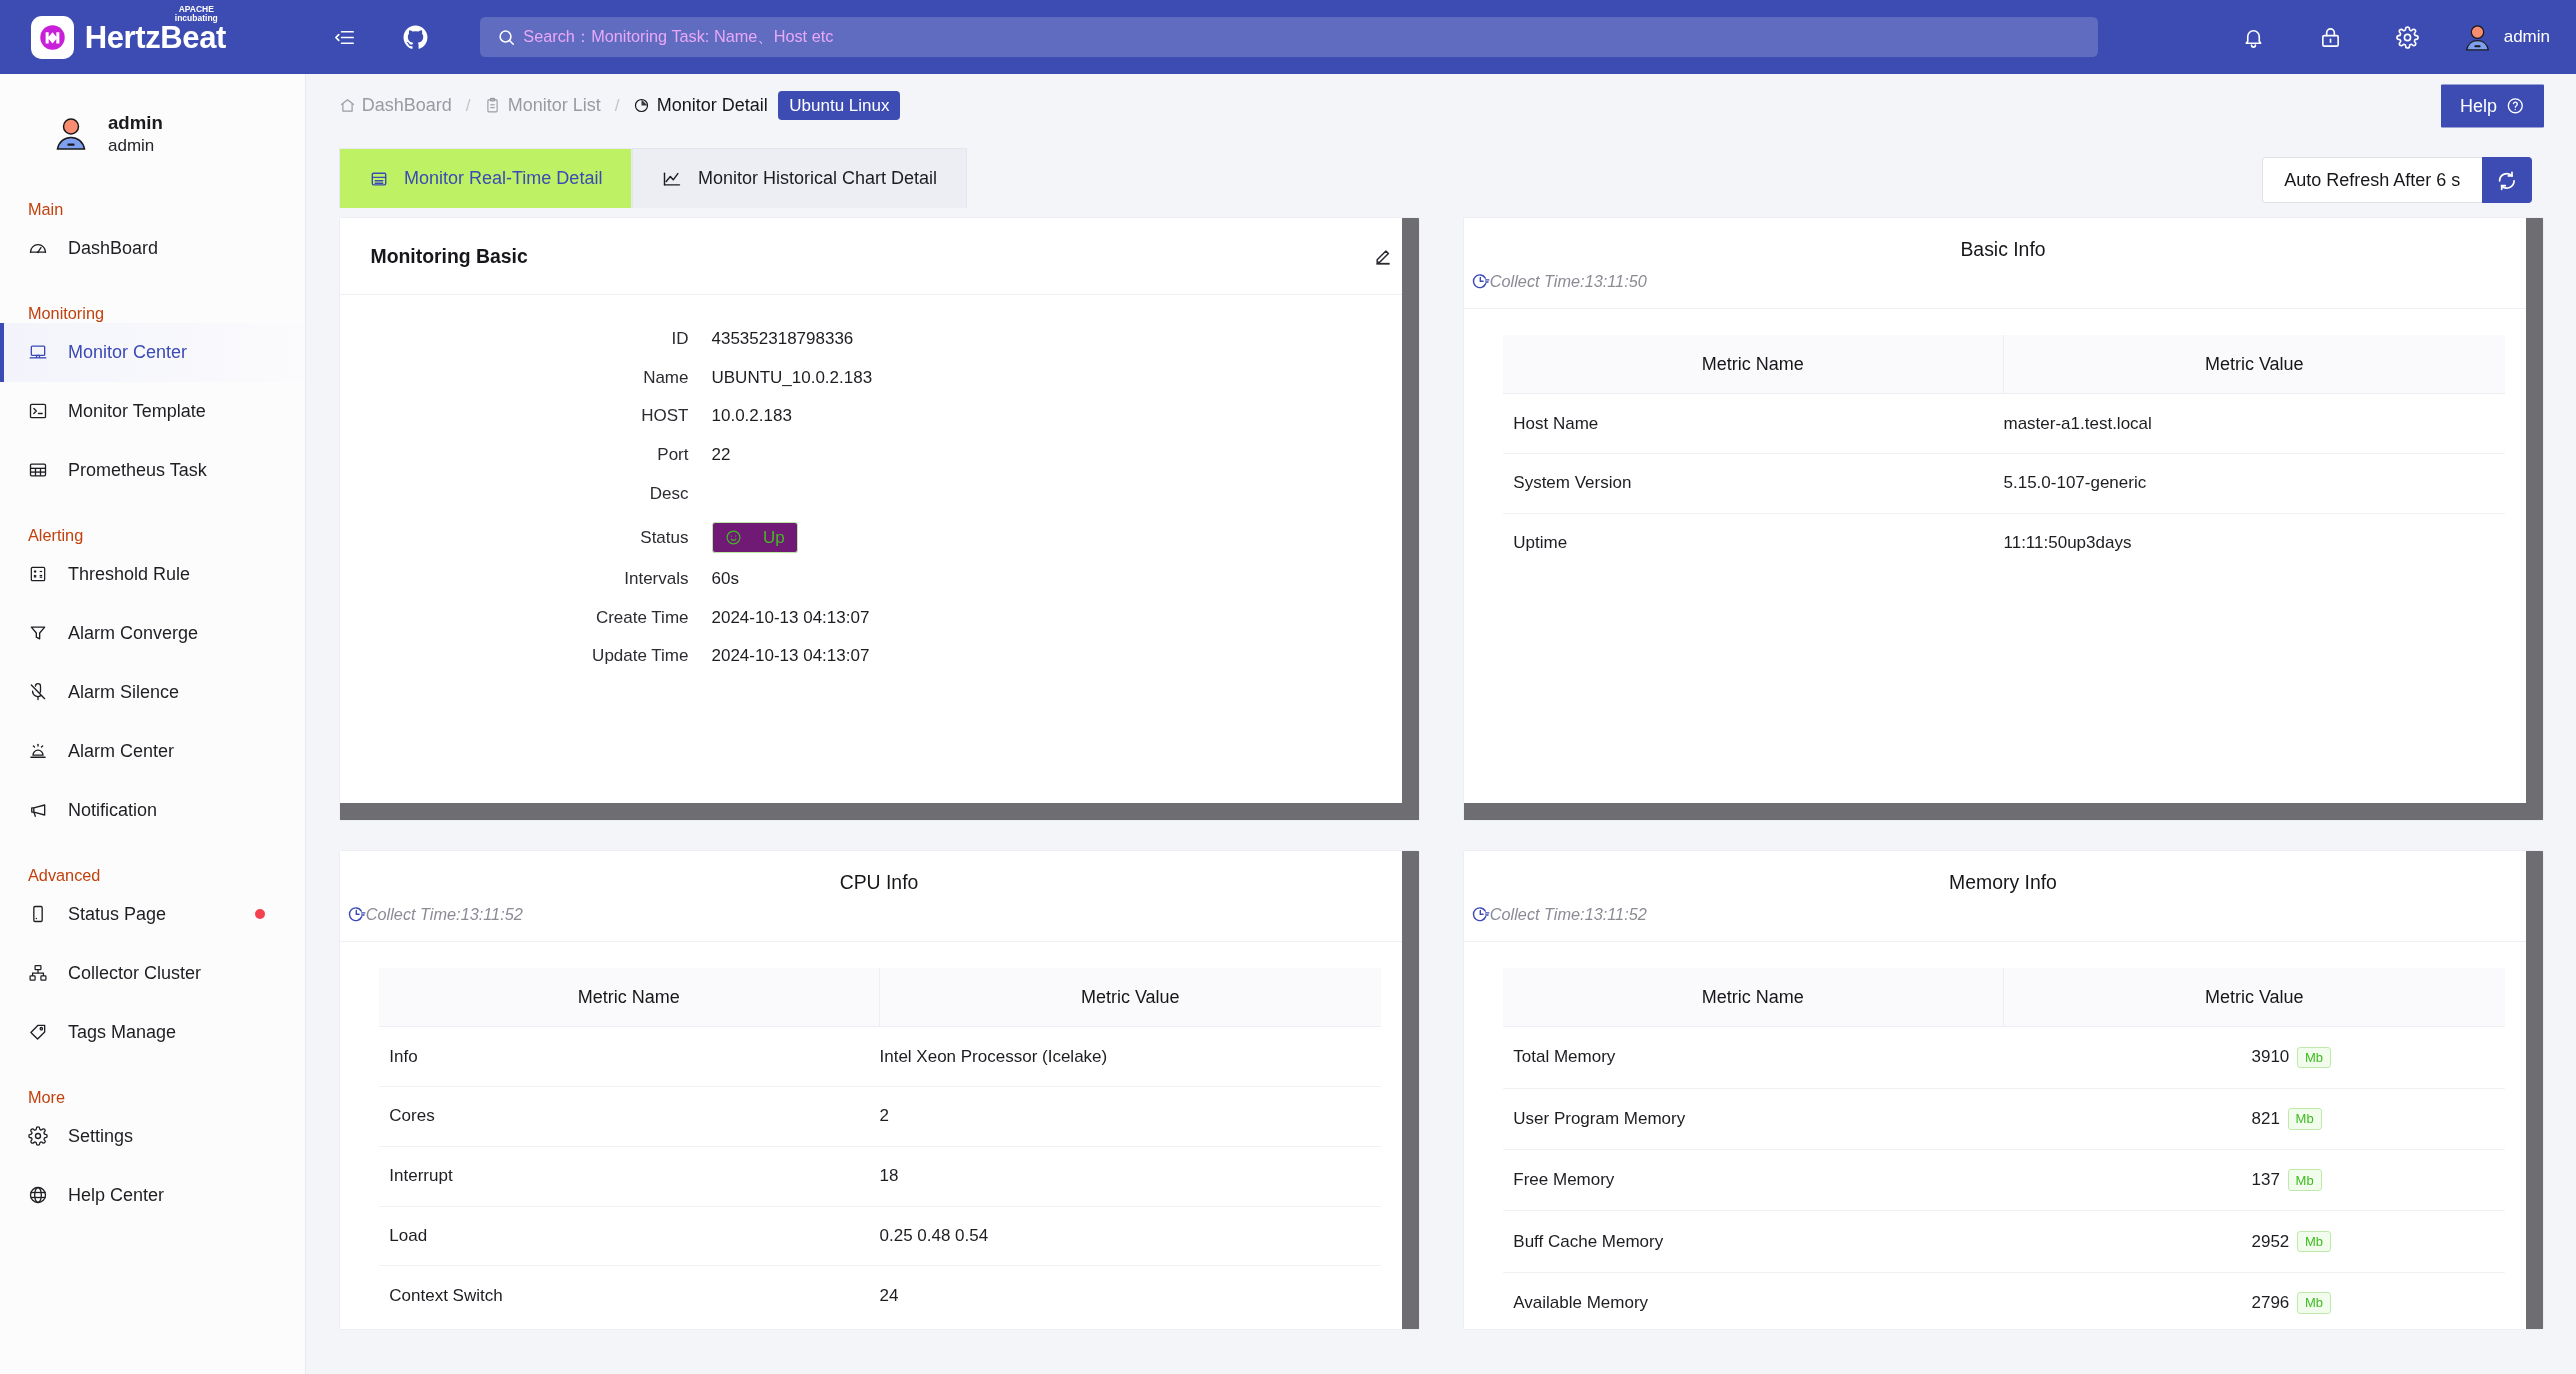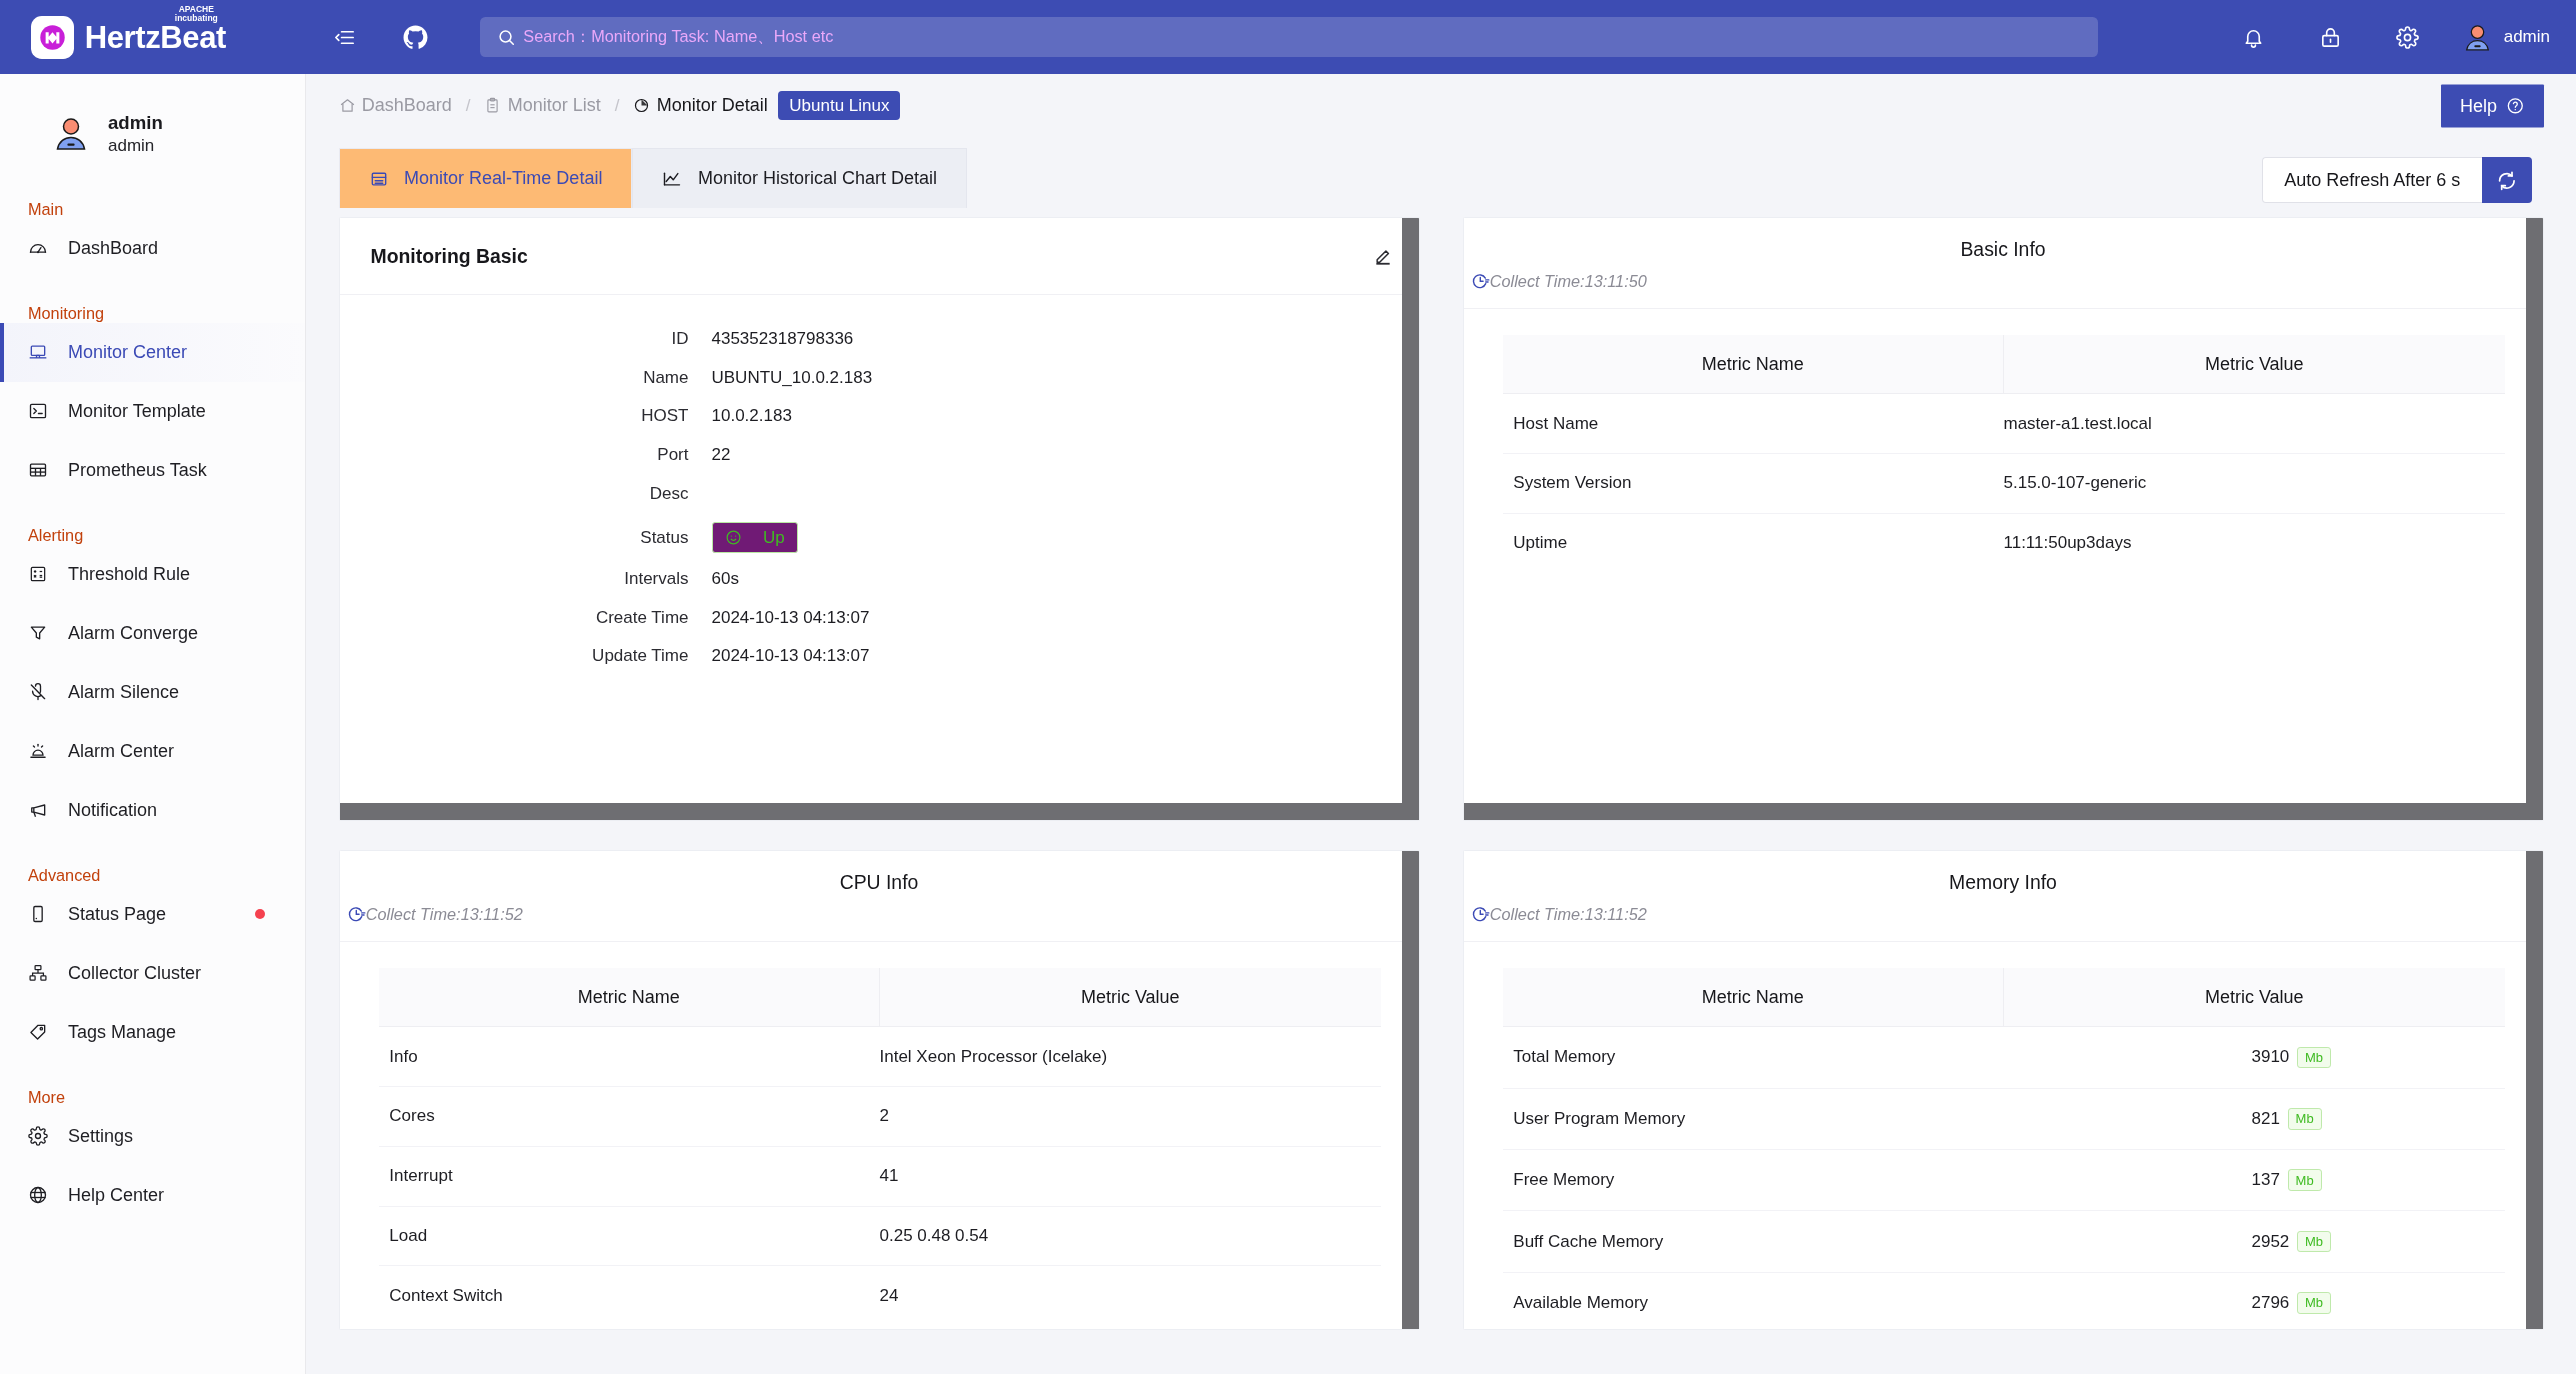--- a/index.html
+++ b/index.html
@@ -131,21 +131,21 @@
     position: relative; height: 71px;
     padding-left: 32.5px; display: flex; align-items: flex-end;
   }
   .tab {
     height: 60px; min-width: 186px; padding: 0 29px;
     display: flex; align-items: center; gap: 15.5px;
     font-size: 18px; color: #1c1c21;
     background: #eceef4; cursor: pointer;
     border: 0.8px solid #e4e6ee; border-bottom: none;
   }
-  .tab.active { background: #fdba74; color: #3b4ab5; border-color: #e9eaf1; }
+  .tab.active { background: #bef264; color: #3b4ab5; border-color: #e9eaf1; }
   .tab .t-ico { display: flex; align-items: center; }
   .refresh-group {
     position: absolute; right: 44px; bottom: 4.6px;
     display: flex; align-items: center;
   }
   .refresh-sel {
     height: 46px; background: #fff; border: 0.8px solid #e0e1e8;
     border-right: none; border-radius: 3.9px 0 0 3.9px;
     display: flex; align-items: center; padding: 0 21.7px;
     font-size: 18px; color: #17171b; cursor: pointer; white-space: nowrap;
@@ -702,21 +702,21 @@
           <tr>
             <td class="c1">Info</td>
             <td>Intel Xeon Processor (Icelake)</td>
           </tr>
           <tr>
             <td class="c1">Cores</td>
             <td>2</td>
           </tr>
           <tr>
             <td class="c1">Interrupt</td>
-            <td>41</td>
+            <td>18</td>
           </tr>
           <tr>
             <td class="c1">Load</td>
             <td>0.25 0.48 0.54</td>
           </tr>
           <tr>
             <td class="c1">Context Switch</td>
             <td>24</td>
           </tr>
         </tbody>

